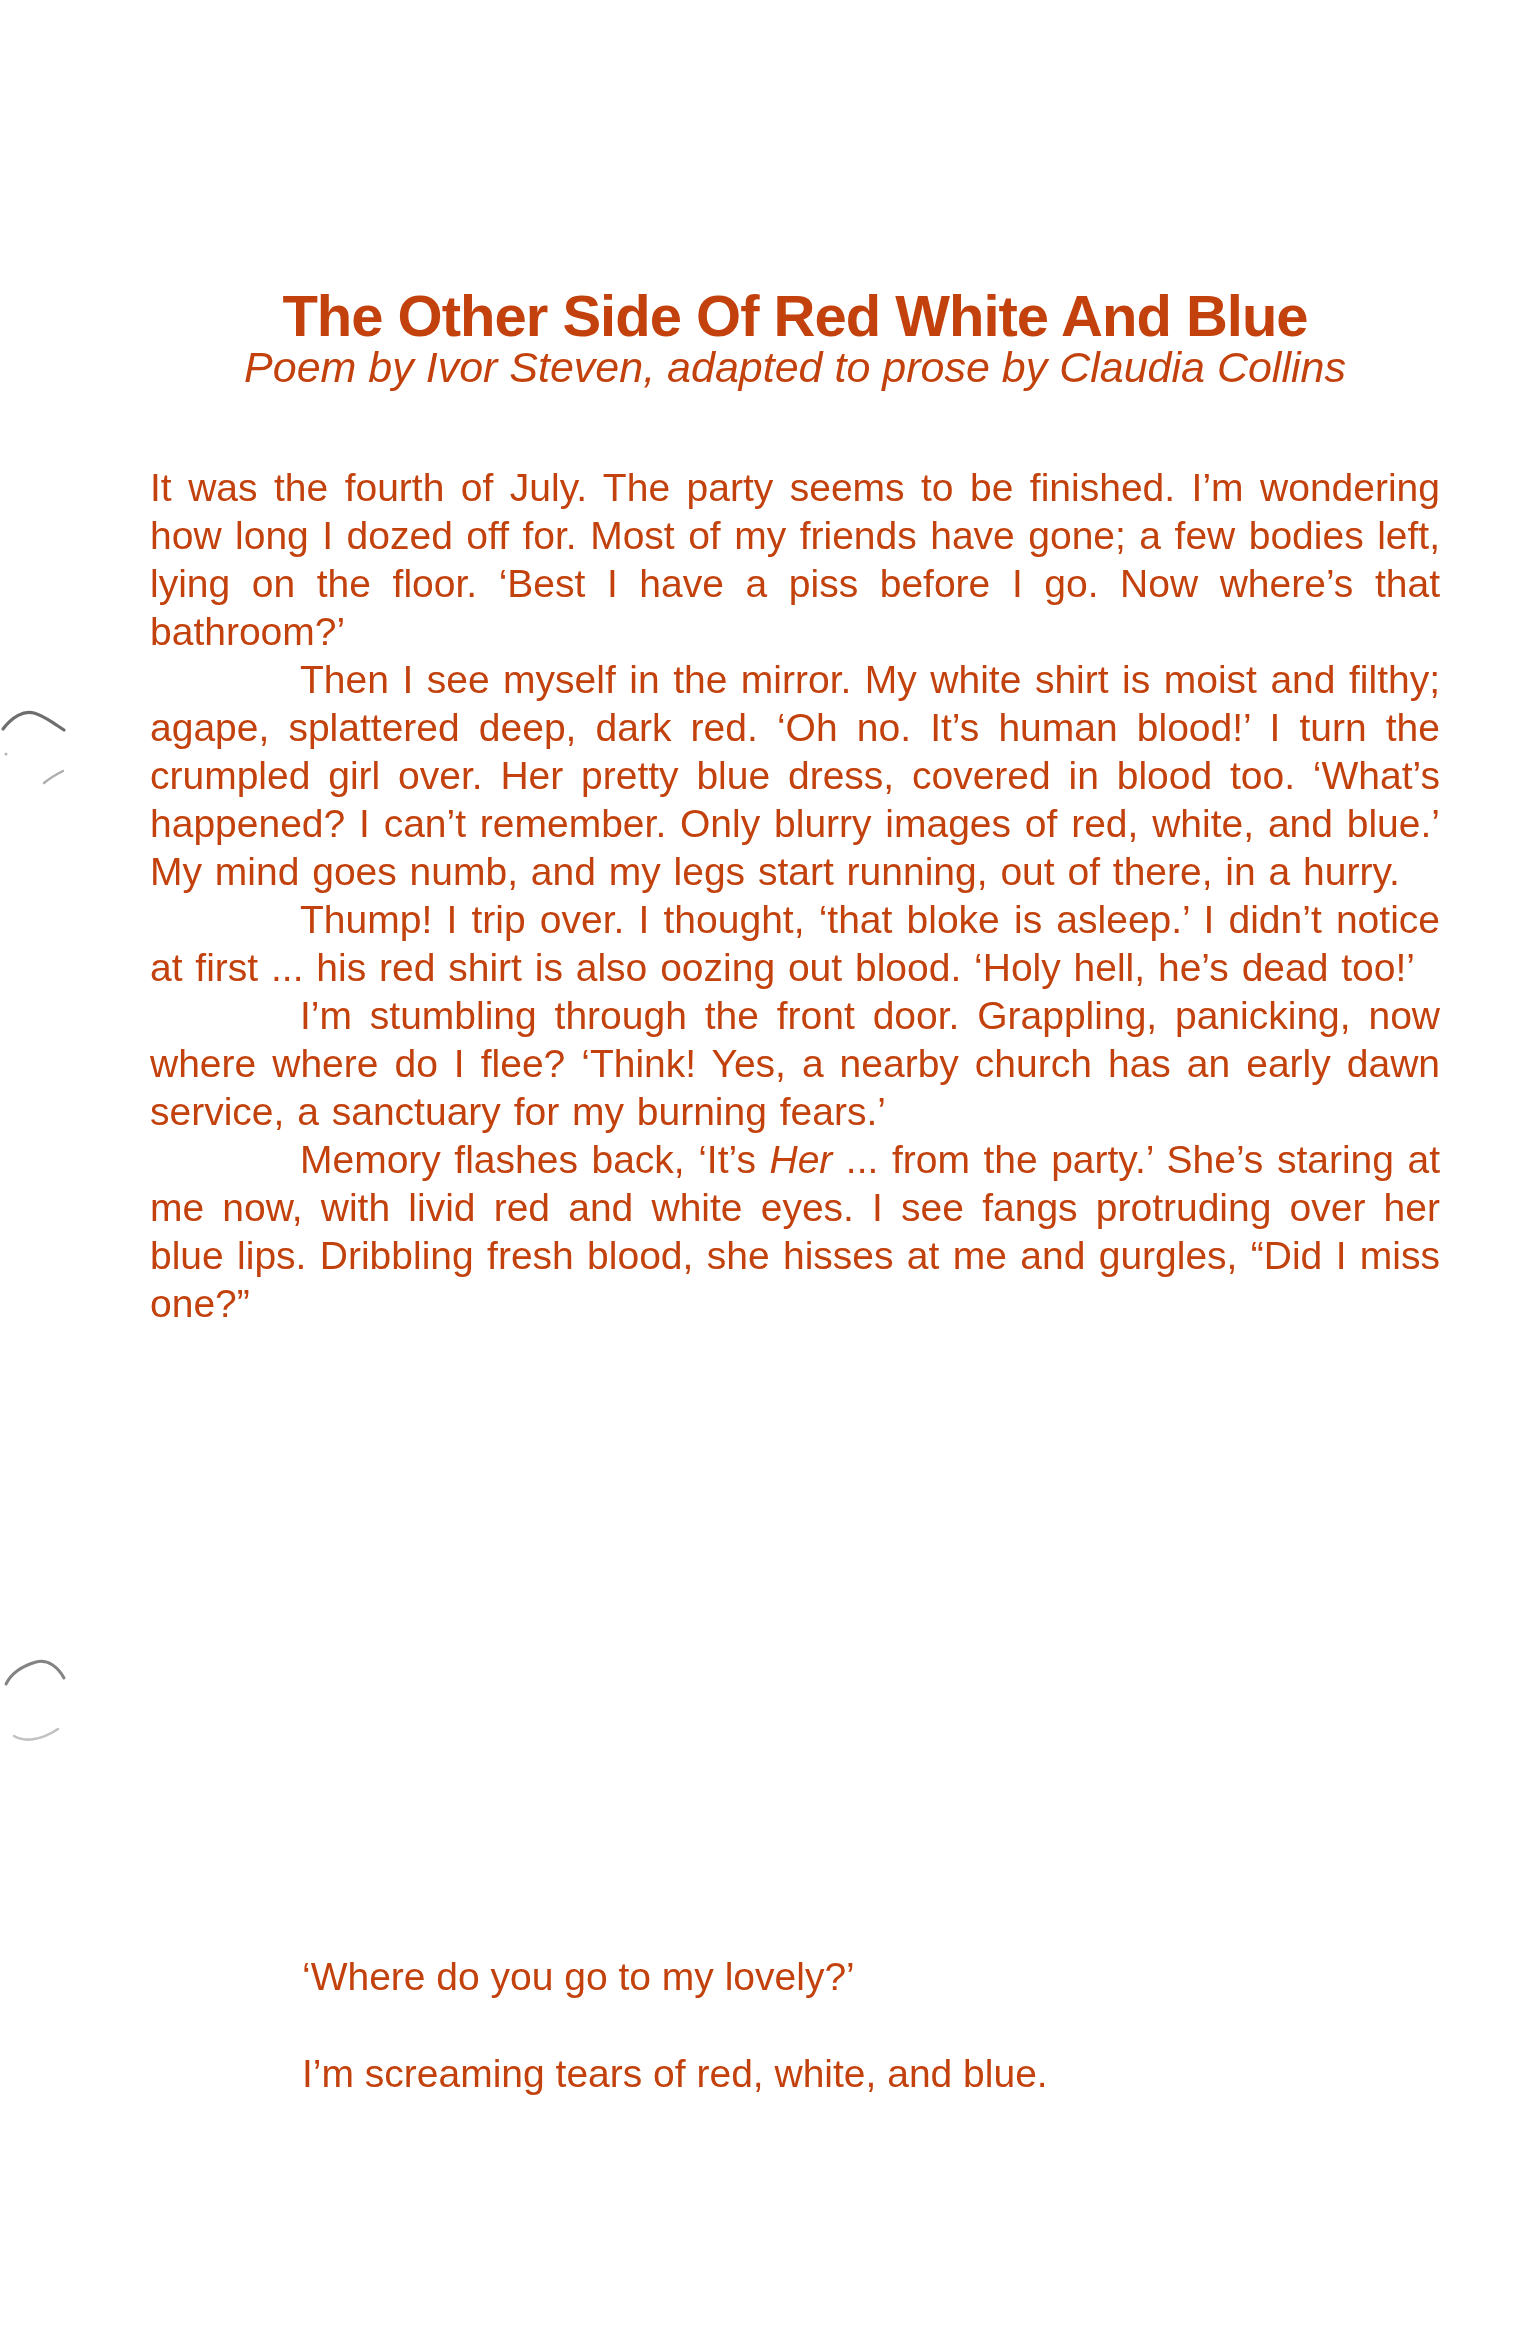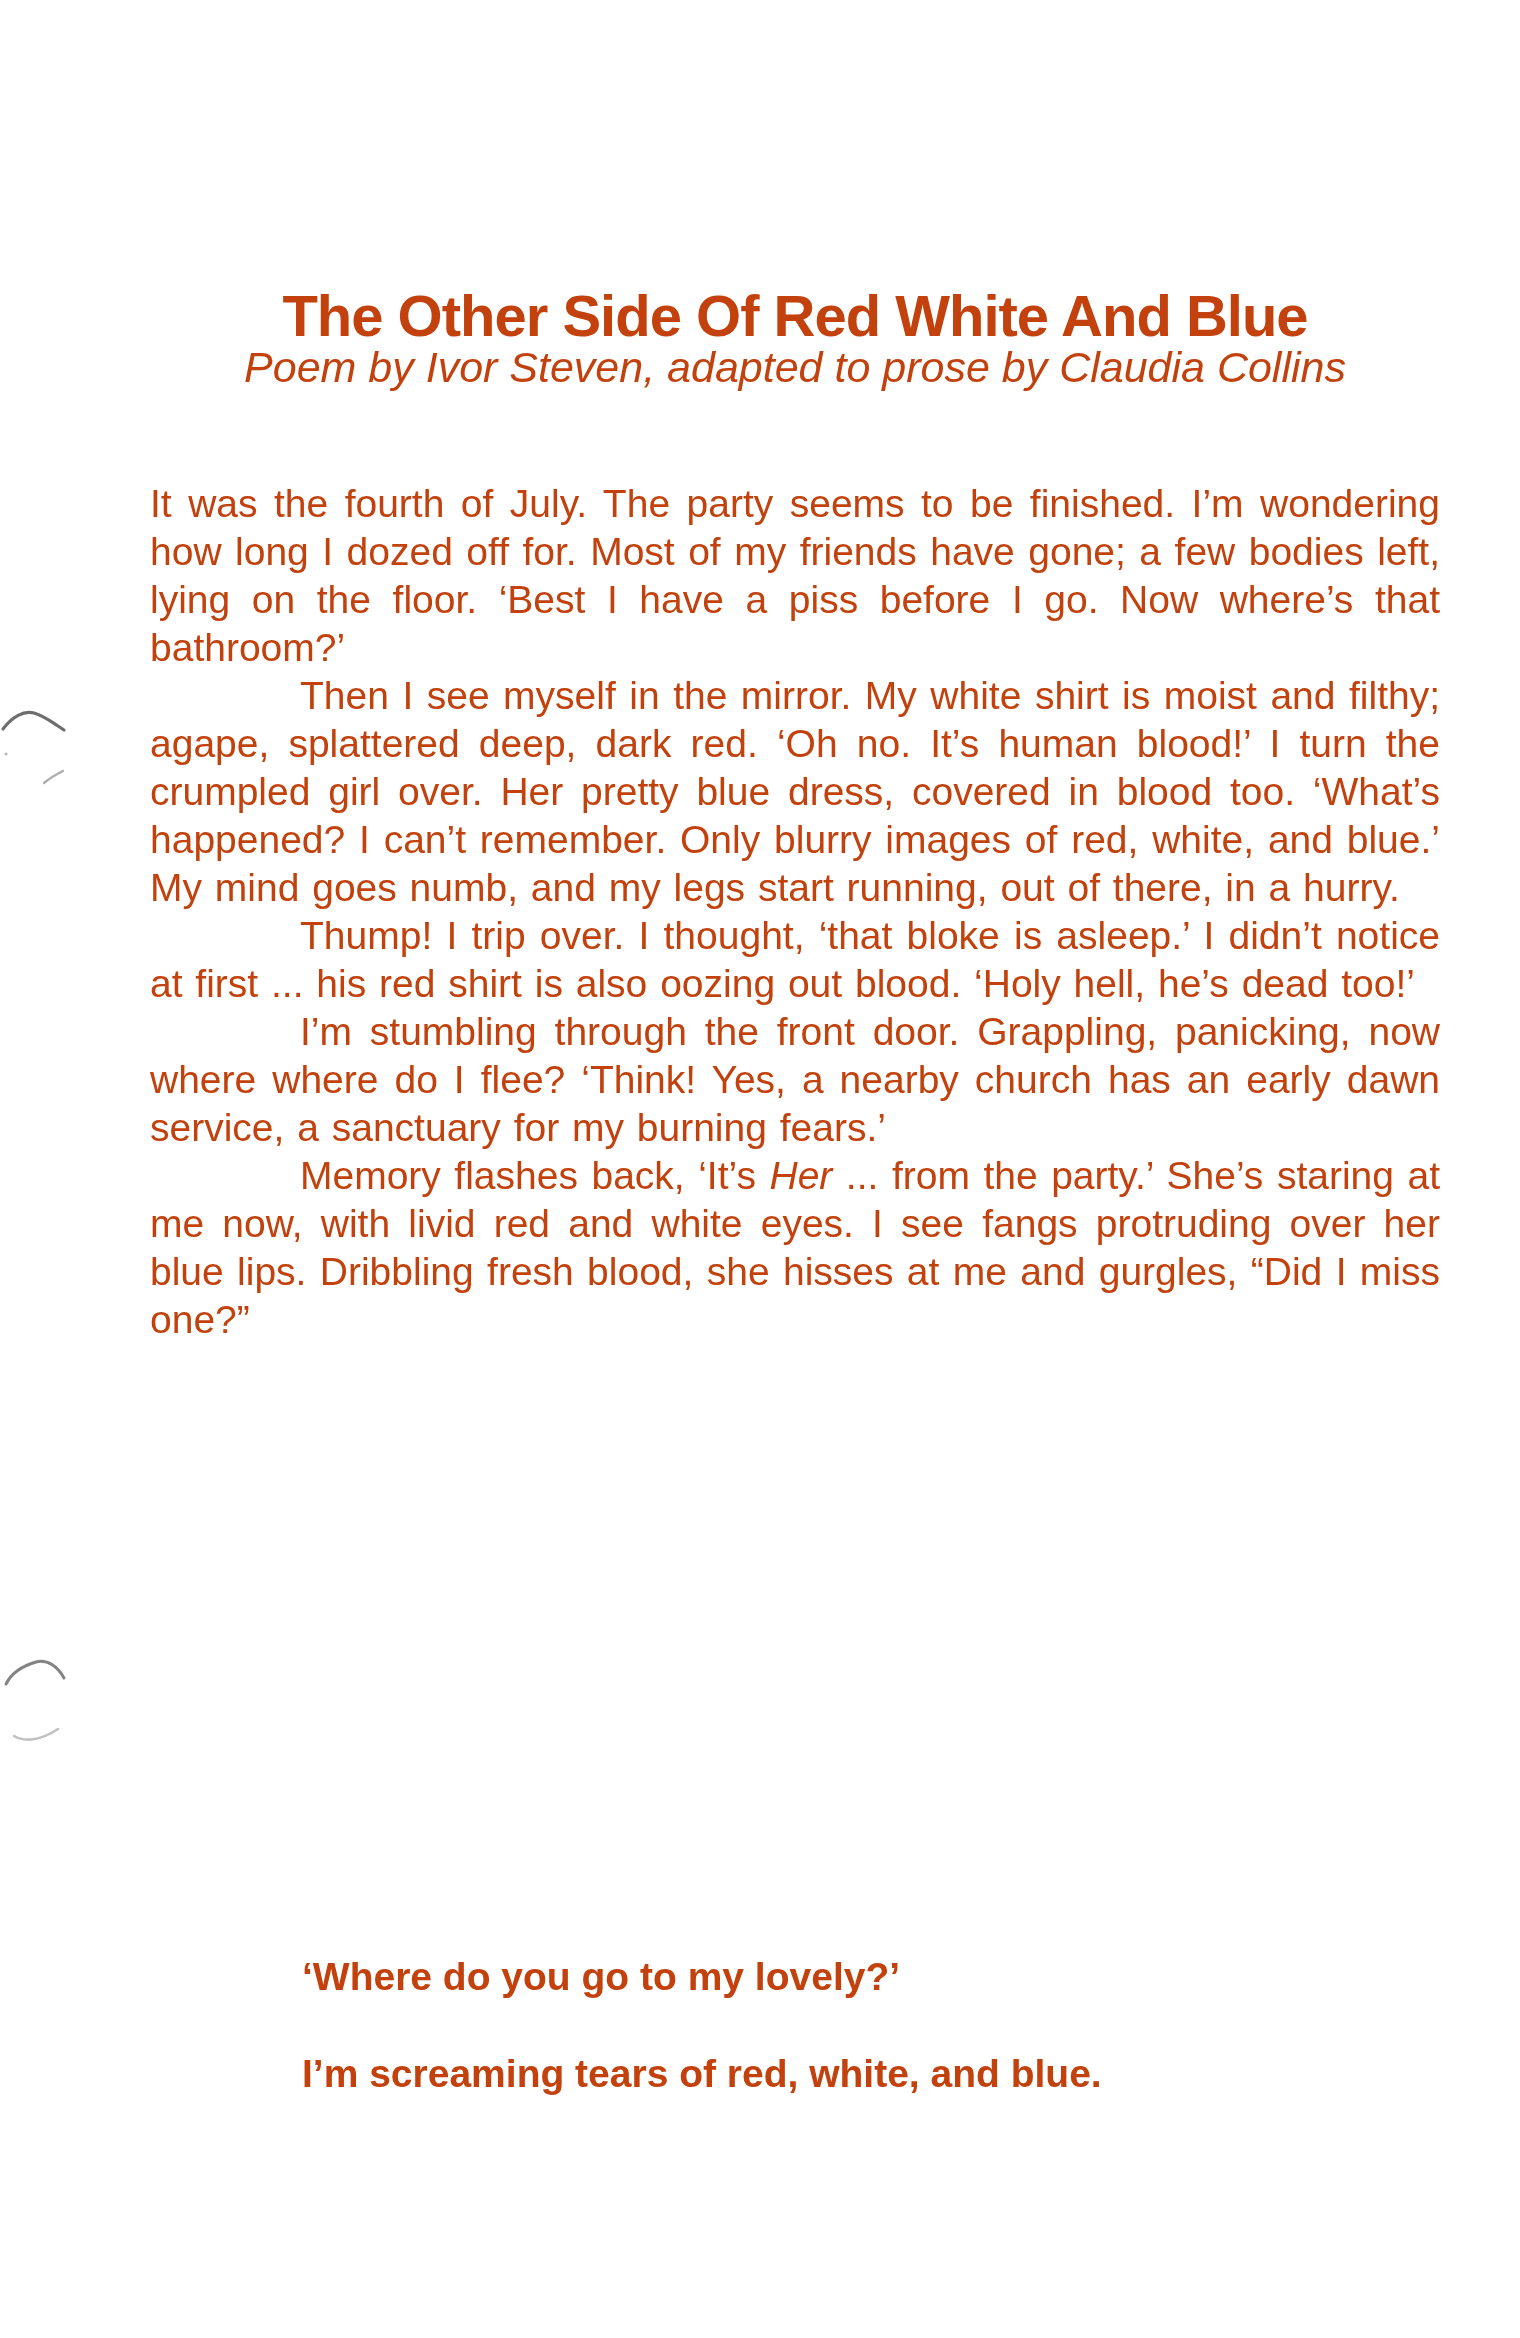--- a/index.html
+++ b/index.html
@@ -41,39 +41,37 @@
   }
   .body-text {
     position: absolute;
     top: 464px;
     left: 150px;
     width: 1290px;
     font-size: 39px;
     line-height: 48px;
     text-align: justify;
     word-spacing: 2px;
-    margin-top: 16px;
   }
   .body-text p {
     margin: 0;
     padding: 0;
   }
   .body-text p.indent {
     text-indent: 150px;
   }
   .it {
     font-style: italic;
   }
   .closing {
     position: absolute;
     top: 1953px;
     left: 302px;
     font-size: 39px;
     line-height: 48px;
-    font-weight: bold;
   }
   .closing p {
     margin: 0;
     padding: 0;
   }
   .closing p.second {
     margin-top: 49px;
   }
   .marks {
     position: absolute;

